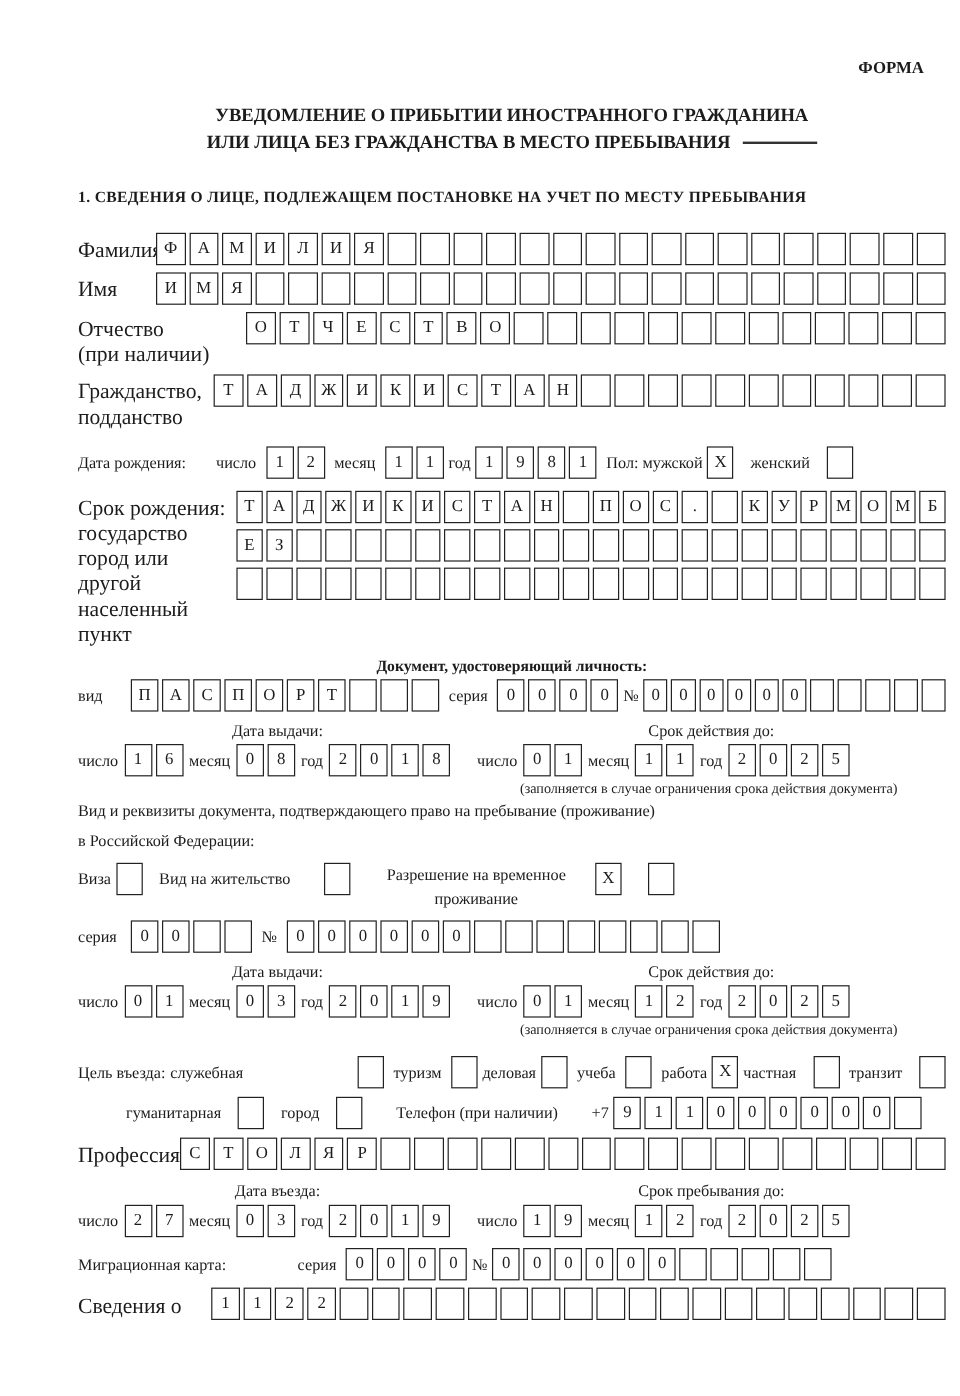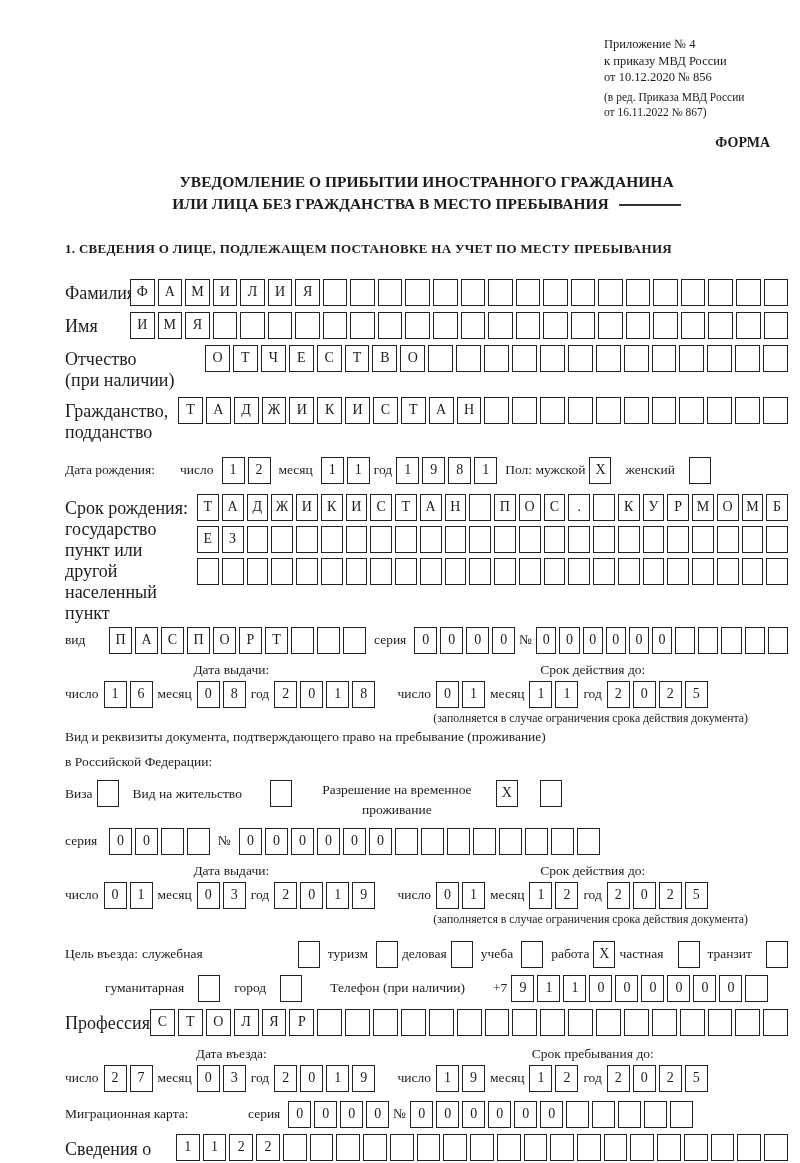--- a/index.html
+++ b/index.html
@@ -51,29 +51,20 @@
   .purpose{display:flex;align-items:center;margin-top:14px;flex-wrap:nowrap;}
   .purpose .inlbl{white-space:nowrap;}
   .gap4{width:4px;flex:0 0 4px;} .gap8{width:8px;flex:0 0 8px;} .gap14{width:14px;flex:0 0 14px;}
   .grow{flex:1 1 auto;}
 </style>
 </head>
 <body>
 
 <div class="page">
 
-  <div class="hdr">
-    <div>Приложение № 4</div>
-    <div>к приказу МВД России</div>
-    <div>от 10.12.2020 № 856</div>
-    <div class="ed">
-      <div>(в ред. Приказа МВД России</div>
-      <div>от 16.11.2022 № 867)</div>
-    </div>
-  </div>
   <div class="forma">ФОРМА</div>
 
   <div class="title">
     <div>УВЕДОМЛЕНИЕ О ПРИБЫТИИ ИНОСТРАННОГО ГРАЖДАНИНА</div>
     <div><span>ИЛИ ЛИЦА БЕЗ ГРАЖДАНСТВА В МЕСТО ПРЕБЫВАНИЯ</span><span class="uline"></span></div>
   </div>
 
   <div class="sec1">1. СВЕДЕНИЯ О ЛИЦЕ, ПОДЛЕЖАЩЕМ ПОСТАНОВКЕ НА УЧЕТ ПО МЕСТУ ПРЕБЫВАНИЯ</div>
 
   <div class="frow" style="margin-top:22px;">
@@ -228,21 +219,21 @@
     <span class="gap14"></span>
     <span class="inlbl">женский</span>
     <span class="gap14"></span>
     <span class="chk"></span>
   </div>
 
   <div class="frow" style="margin-top:10px;">
     <div class="flabel" style="width:132px;">
       <div>Срок рождения:</div>
       <div>государство</div>
-      <div>пункт или другой</div>
+      <div>город или другой</div>
       <div>населенный пункт</div>
     </div>
     <div class="stack">
       <div class="cells">
           <span class="cell">Т</span>
           <span class="cell">А</span>
           <span class="cell">Д</span>
           <span class="cell">Ж</span>
           <span class="cell">И</span>
           <span class="cell">К</span>
@@ -313,20 +304,21 @@
           <span class="cell"></span>
           <span class="cell"></span>
           <span class="cell"></span>
           <span class="cell"></span>
           <span class="cell"></span>
           <span class="cell"></span>
         </div>
     </div>
   </div>
 
+  <div class="dochdr">Документ, удостоверяющий личность:</div>
 
   <div class="frow" style="margin-top:3px;align-items:center;">
     <span class="inlbl" style="width:44px;">вид</span>
     <div class="cells fix">
         <span class="cell">П</span>
         <span class="cell">А</span>
         <span class="cell">С</span>
         <span class="cell">П</span>
         <span class="cell">О</span>
         <span class="cell">Р</span>

